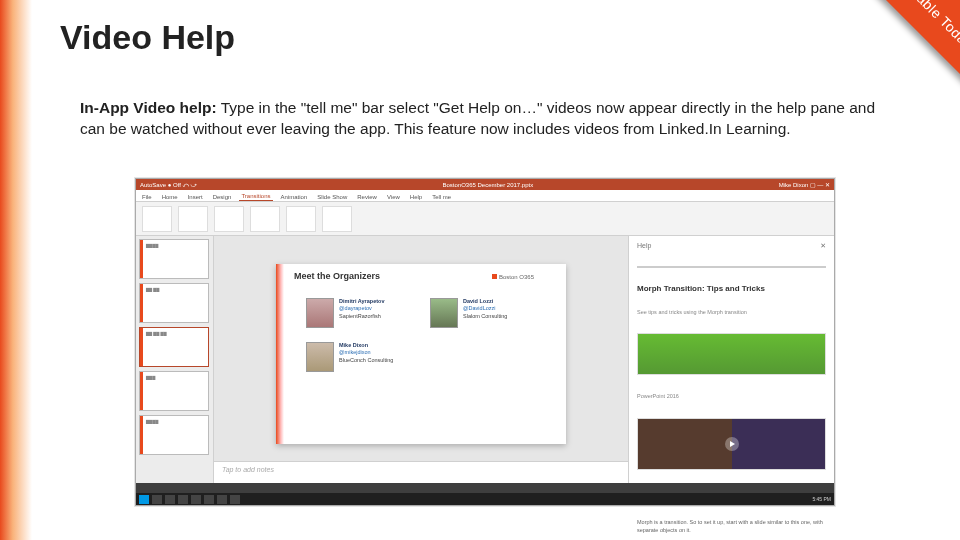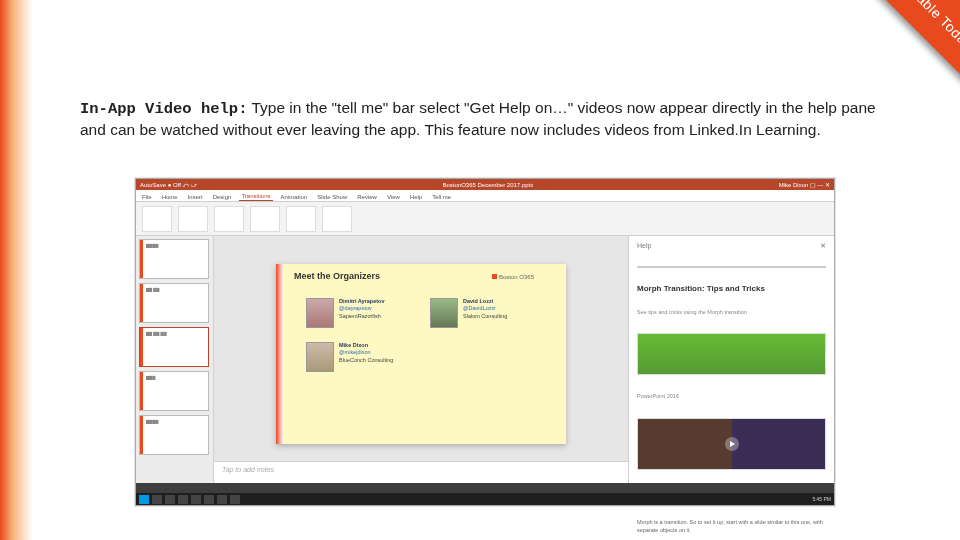--- a/index.html
+++ b/index.html
@@ -26,21 +26,21 @@
   .badge-text {
     position:absolute; right: 2px; top: 30px;
     transform: rotate(45deg);
     color:#fff; font-size: 14px; font-weight:500; white-space: nowrap;
     letter-spacing: .5px;
   }
   .body {
     position:absolute; left: 80px; top: 98px; width: 820px;
     font-size: 15.5px; line-height: 1.35; color:#222;
   }
-  .body b { font-weight:700;font-family:Liberation Mono, monospace; }
+  .body b { font-weight:700; }
 
   
   .shot {
     position:absolute; left: 135px; top: 178px; width: 700px; height: 328px;
     background:#3b3b3b; border:1px solid #aaa;
     box-shadow: 0 0 0 1px rgba(0,0,0,.1);
     font-size: 8px; line-height:1;
   }
   .shot .ppt {
     position:absolute; inset:0; background:#f3f3f3;
@@ -67,21 +67,21 @@
   .thumbs {
     width:78px; background:#ececec; border-right:1px solid #d0d0d0;
     overflow:hidden; padding:3px;
   }
   .thumb { width:70px; height:40px; background:#fff; border:1.5px solid #bbb; margin-bottom:4px; position:relative; }
   .thumb.sel { border-color:#b7472a; }
   .thumb .bar { position:absolute; left:0; top:0; bottom:0; width:3px; background:#e8491d; }
   .thumb .txt { position:absolute; left:6px; top:4px; right:3px; font-size:4px; color:#888; }
   .center { flex:1; display:flex; flex-direction:column; background:#e6e6e6; }
   .canvas-wrap { flex:1; display:flex; align-items:center; justify-content:center; padding:8px; }
-  .canvas { width: 290px; height: 180px; background:#fef9c3; box-shadow:0 2px 6px rgba(0,0,0,.25); position:relative;margin-top:10px; }
+  .canvas { width: 290px; height: 180px; background:#ffffff; box-shadow:0 2px 6px rgba(0,0,0,.25); position:relative;margin-top:10px; }
   .canvas .cbar { position:absolute; left:0; top:0; bottom:0; width:8px;
     background:linear-gradient(to right,#e8491d 0%, #fbb 60%, #fff 100%); }
   .canvas .ctitle { position:absolute; left:18px; top:8px; font-size:9px; font-weight:600; color:#333; }
   .canvas .logo { position:absolute; right:14px; top:6px; width:60px; height:14px; display:flex; align-items:center; gap:2px; }
   .canvas .logo .sq { width:5px; height:5px; background:#e8491d; }
   .canvas .logo .lt { font-size:6px; color:#666; }
   .organizers { position:absolute; left:30px; top:34px; right:14px; display:flex; gap:14px; flex-wrap:wrap; }
   .org { width:110px; display:flex; gap:5px; font-size:5.5px; color:#444; }
   .avatar { width:28px; height:30px; background:linear-gradient(#caa 0%, #a77 100%); border:1px solid #999; flex-shrink:0; }
   .avatar.a2 { background:linear-gradient(#9b8 0%, #675 100%); }
@@ -130,20 +130,21 @@
   .help .vlabel { font-size:5.5px; color:#888; padding:2px 0; }
   .help .para { font-size:5.5px; color:#666; line-height:1.4; }
 
 </style>
 </head>
 <body>
 
 <div class="slide">
   <div class="left-edge"></div>
 
+  <div class="title">Video Help</div>
 
   <div class="badge-wrap">
     <div class="badge-corner"></div>
     <div class="badge-text">Available Today</div>
   </div>
 
   <div class="body">
     <b>In-App Video help:</b><span> Type in the "tell me" bar select "Get Help on…" videos now appear directly in the help pane and can be watched without ever leaving the app.  This feature now includes videos from Linked.In Learning.</span>
   </div>
 

